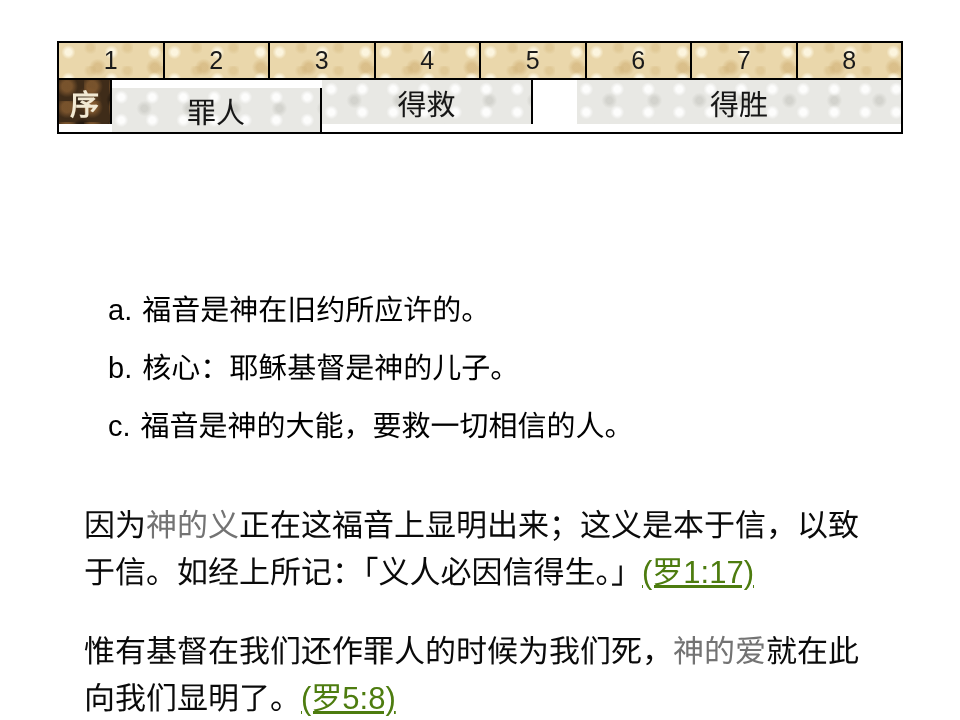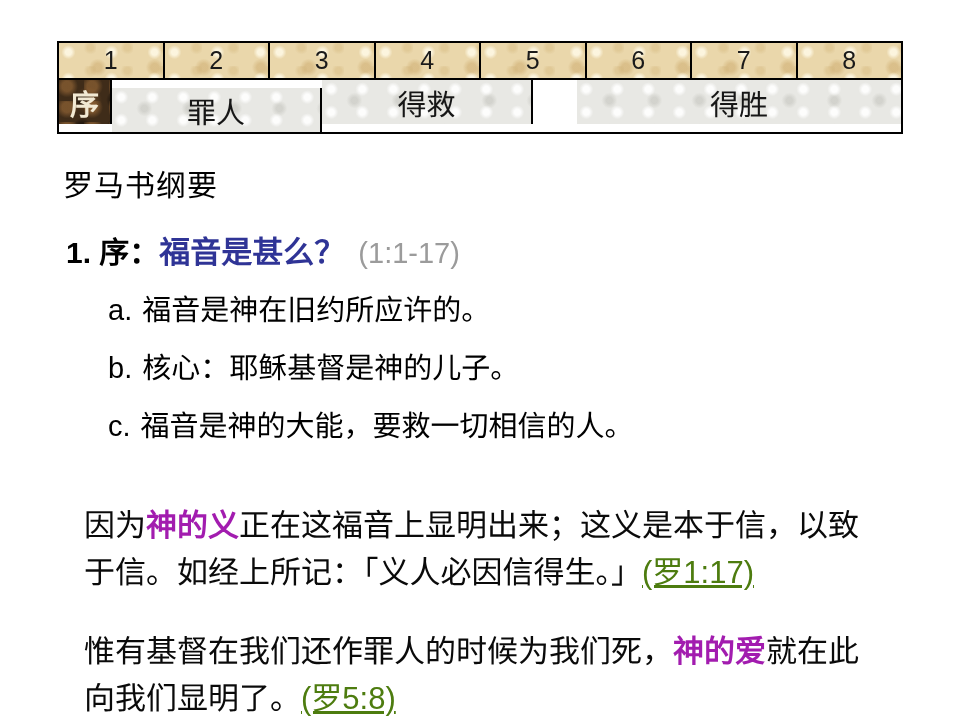--- a/index.html
+++ b/index.html
@@ -113,21 +113,21 @@
     position: absolute;
     left: 84px;
     width: 778px;
     font-size: 31px;
     line-height: 47px;
     color: #0a0a0a;
     text-align: left;
   }
   .quote-1 { top: 502px; }
   .quote-2 { top: 628px; }
-  .quote .hl  { color: #a21caf; font-weight: bold; }
+  .quote .hl  { color: #737373; }
   .quote .ref { color: #4d7c0f; text-decoration: underline; }
 </style>
 </head>
 <body>
 
 <div class="slide">
 
   <div class="chapter-table">
     <div class="tbl-row row-chapters">
       <div class="ch-cell">1</div>
@@ -140,23 +140,21 @@
       <div class="ch-cell">8</div>
     </div>
     <div class="tbl-row row-sections">
       <div class="sec-cell sec-preface">序</div>
       <div class="sec-cell sec-sinners">罪人</div>
       <div class="sec-cell sec-saved">得救</div>
       <div class="sec-cell sec-victorious">得胜</div>
     </div>
   </div>
 
-  <div class="slide-title">罗马书纲要</div>
 
-  <div class="heading"><span class="h-prefix">1. 序：</span><span class="h-topic">福音是甚么？</span><span class="h-ref">(1:1-17)</span></div>
 
   <div class="point point-a"><span class="marker">a.</span><span>福音是神在旧约所应许的。</span></div>
 
   <div class="point point-b"><span class="marker">b.</span><span>核心：耶稣基督是神的儿子。</span></div>
 
   <div class="point point-c"><span class="marker">c.</span><span>福音是神的大能，要救一切相信的人。</span></div>
 
   <div class="quote quote-1"><span>因为</span><span class="hl">神的义</span><span>正在这福音上显明出来；这义是本于信，以致于信。如经上所记：「义人必因信得生。」</span><span class="ref">(罗1:17)</span></div>
 
   <div class="quote quote-2"><span>惟有基督在我们还作罪人的时候为我们死，</span><span class="hl">神的爱</span><span>就在此向我们显明了。</span><span class="ref">(罗5:8)</span></div>

